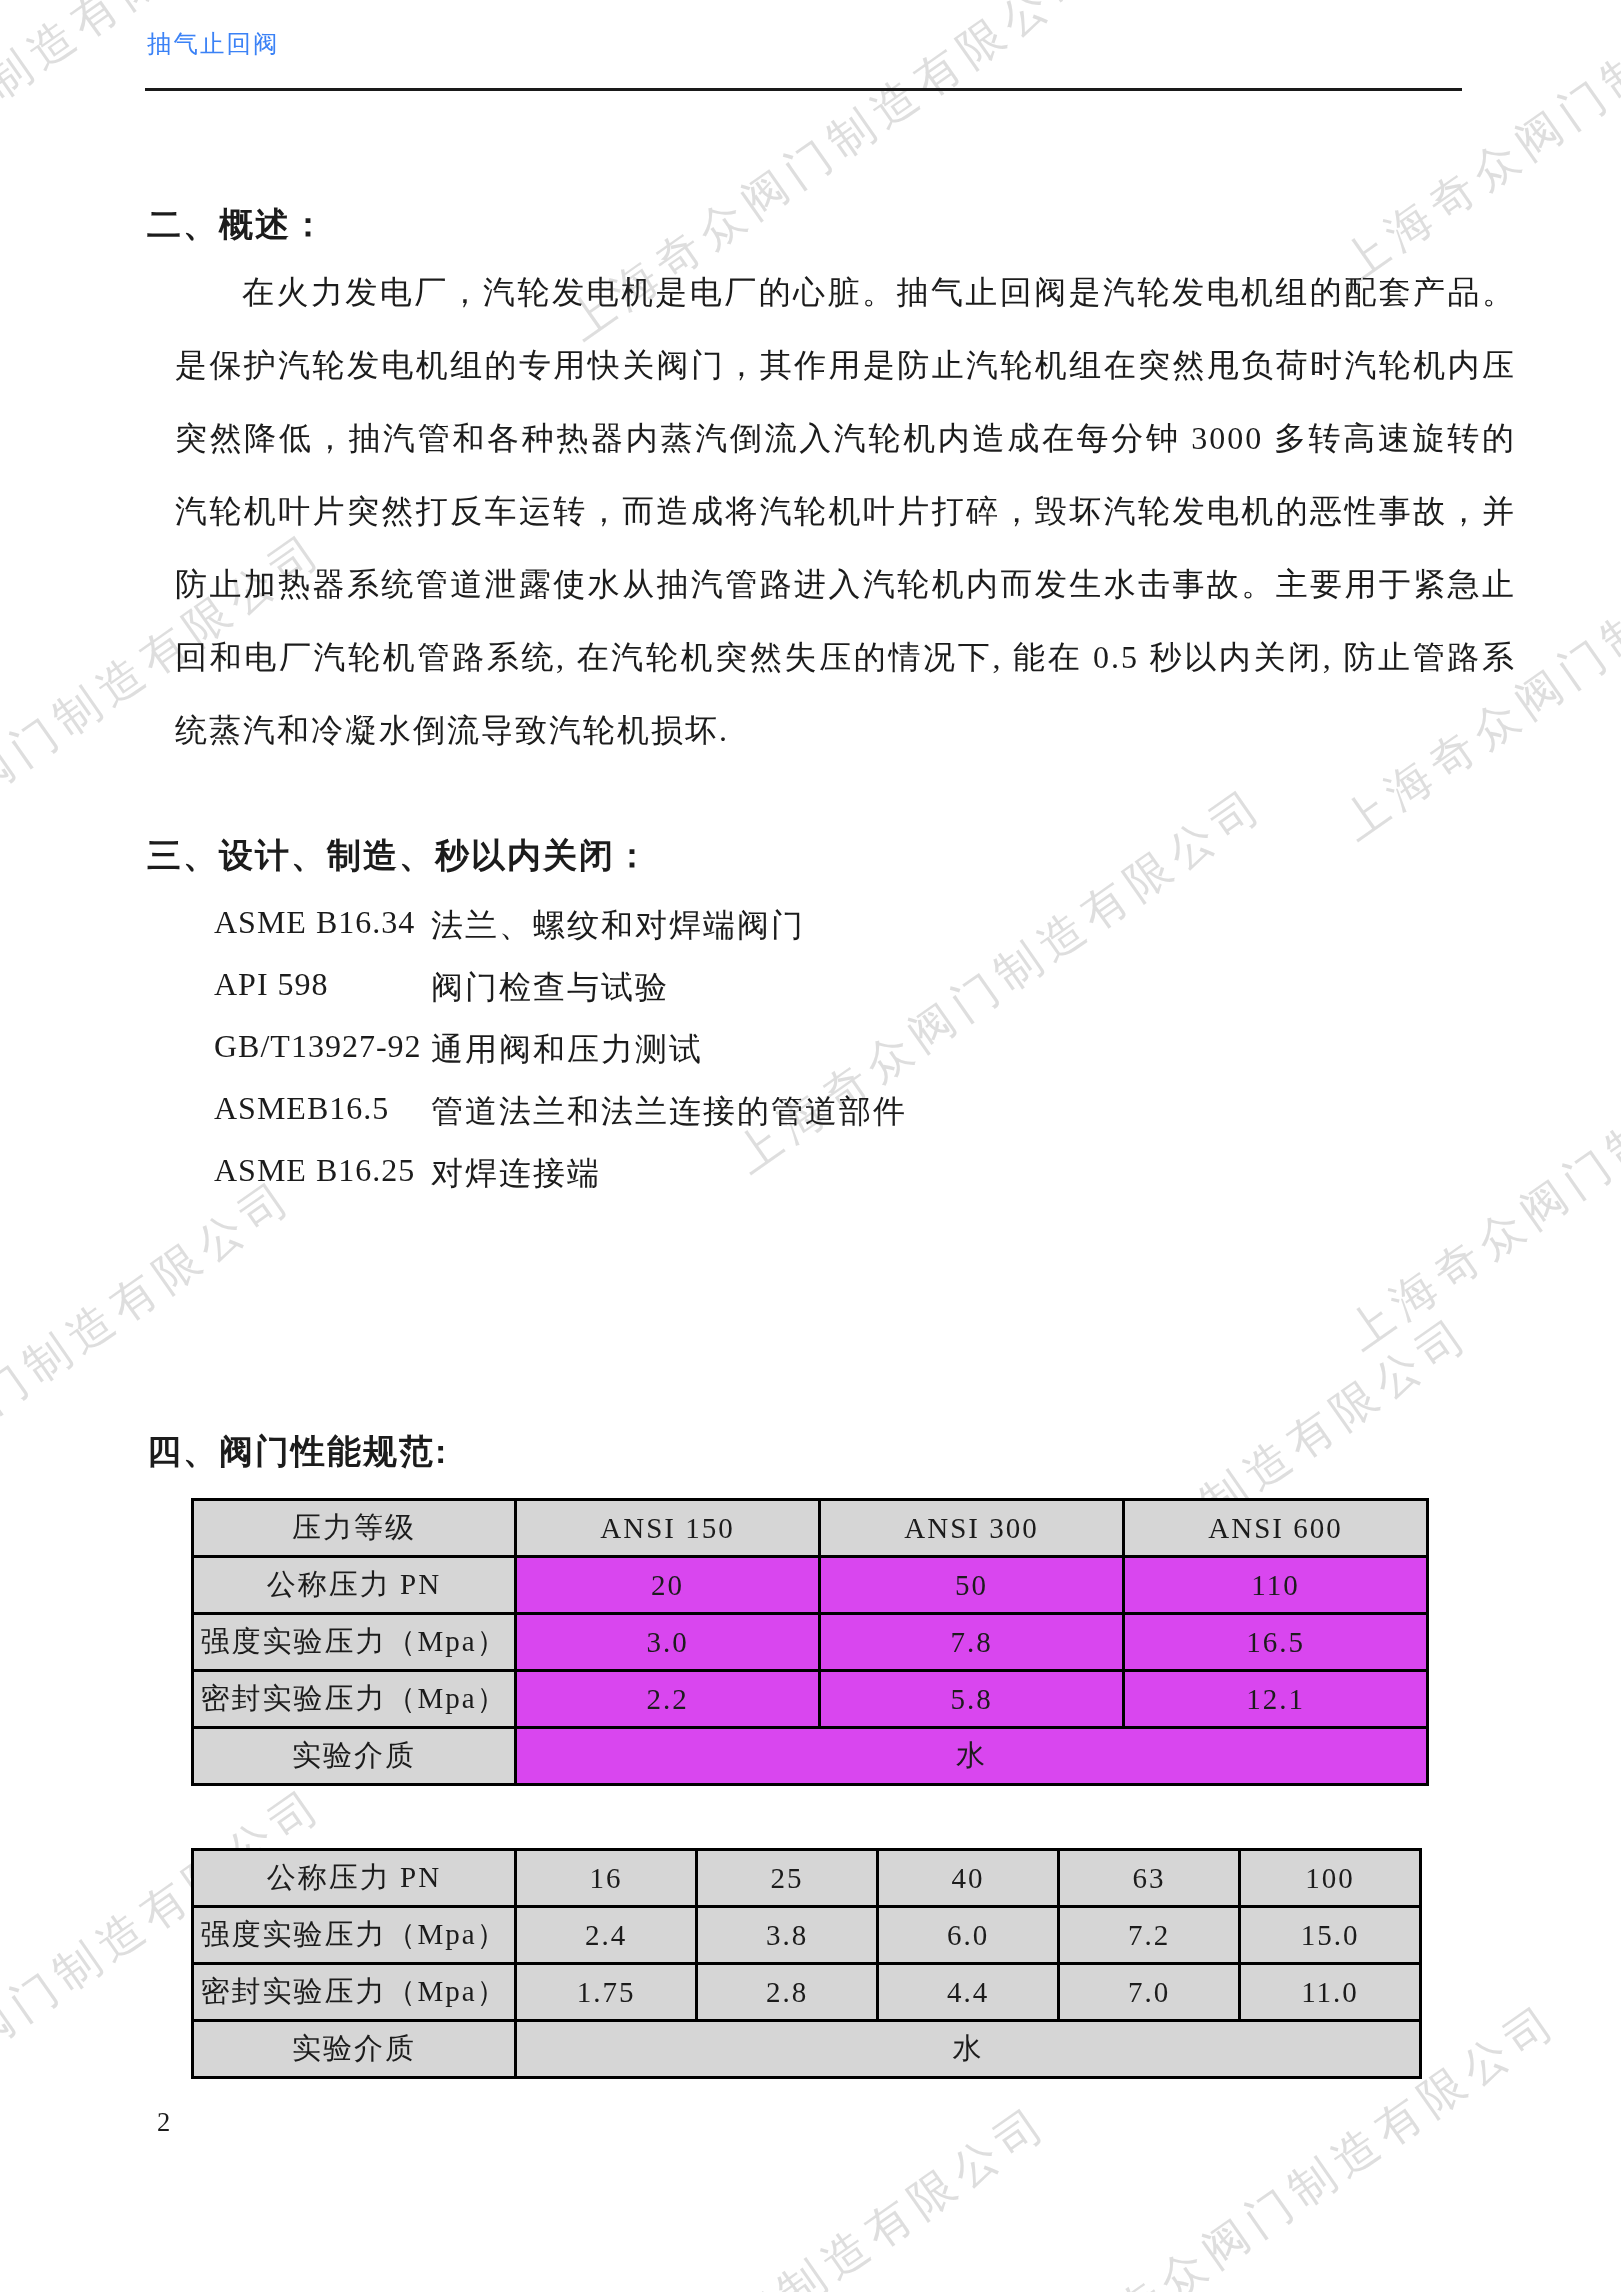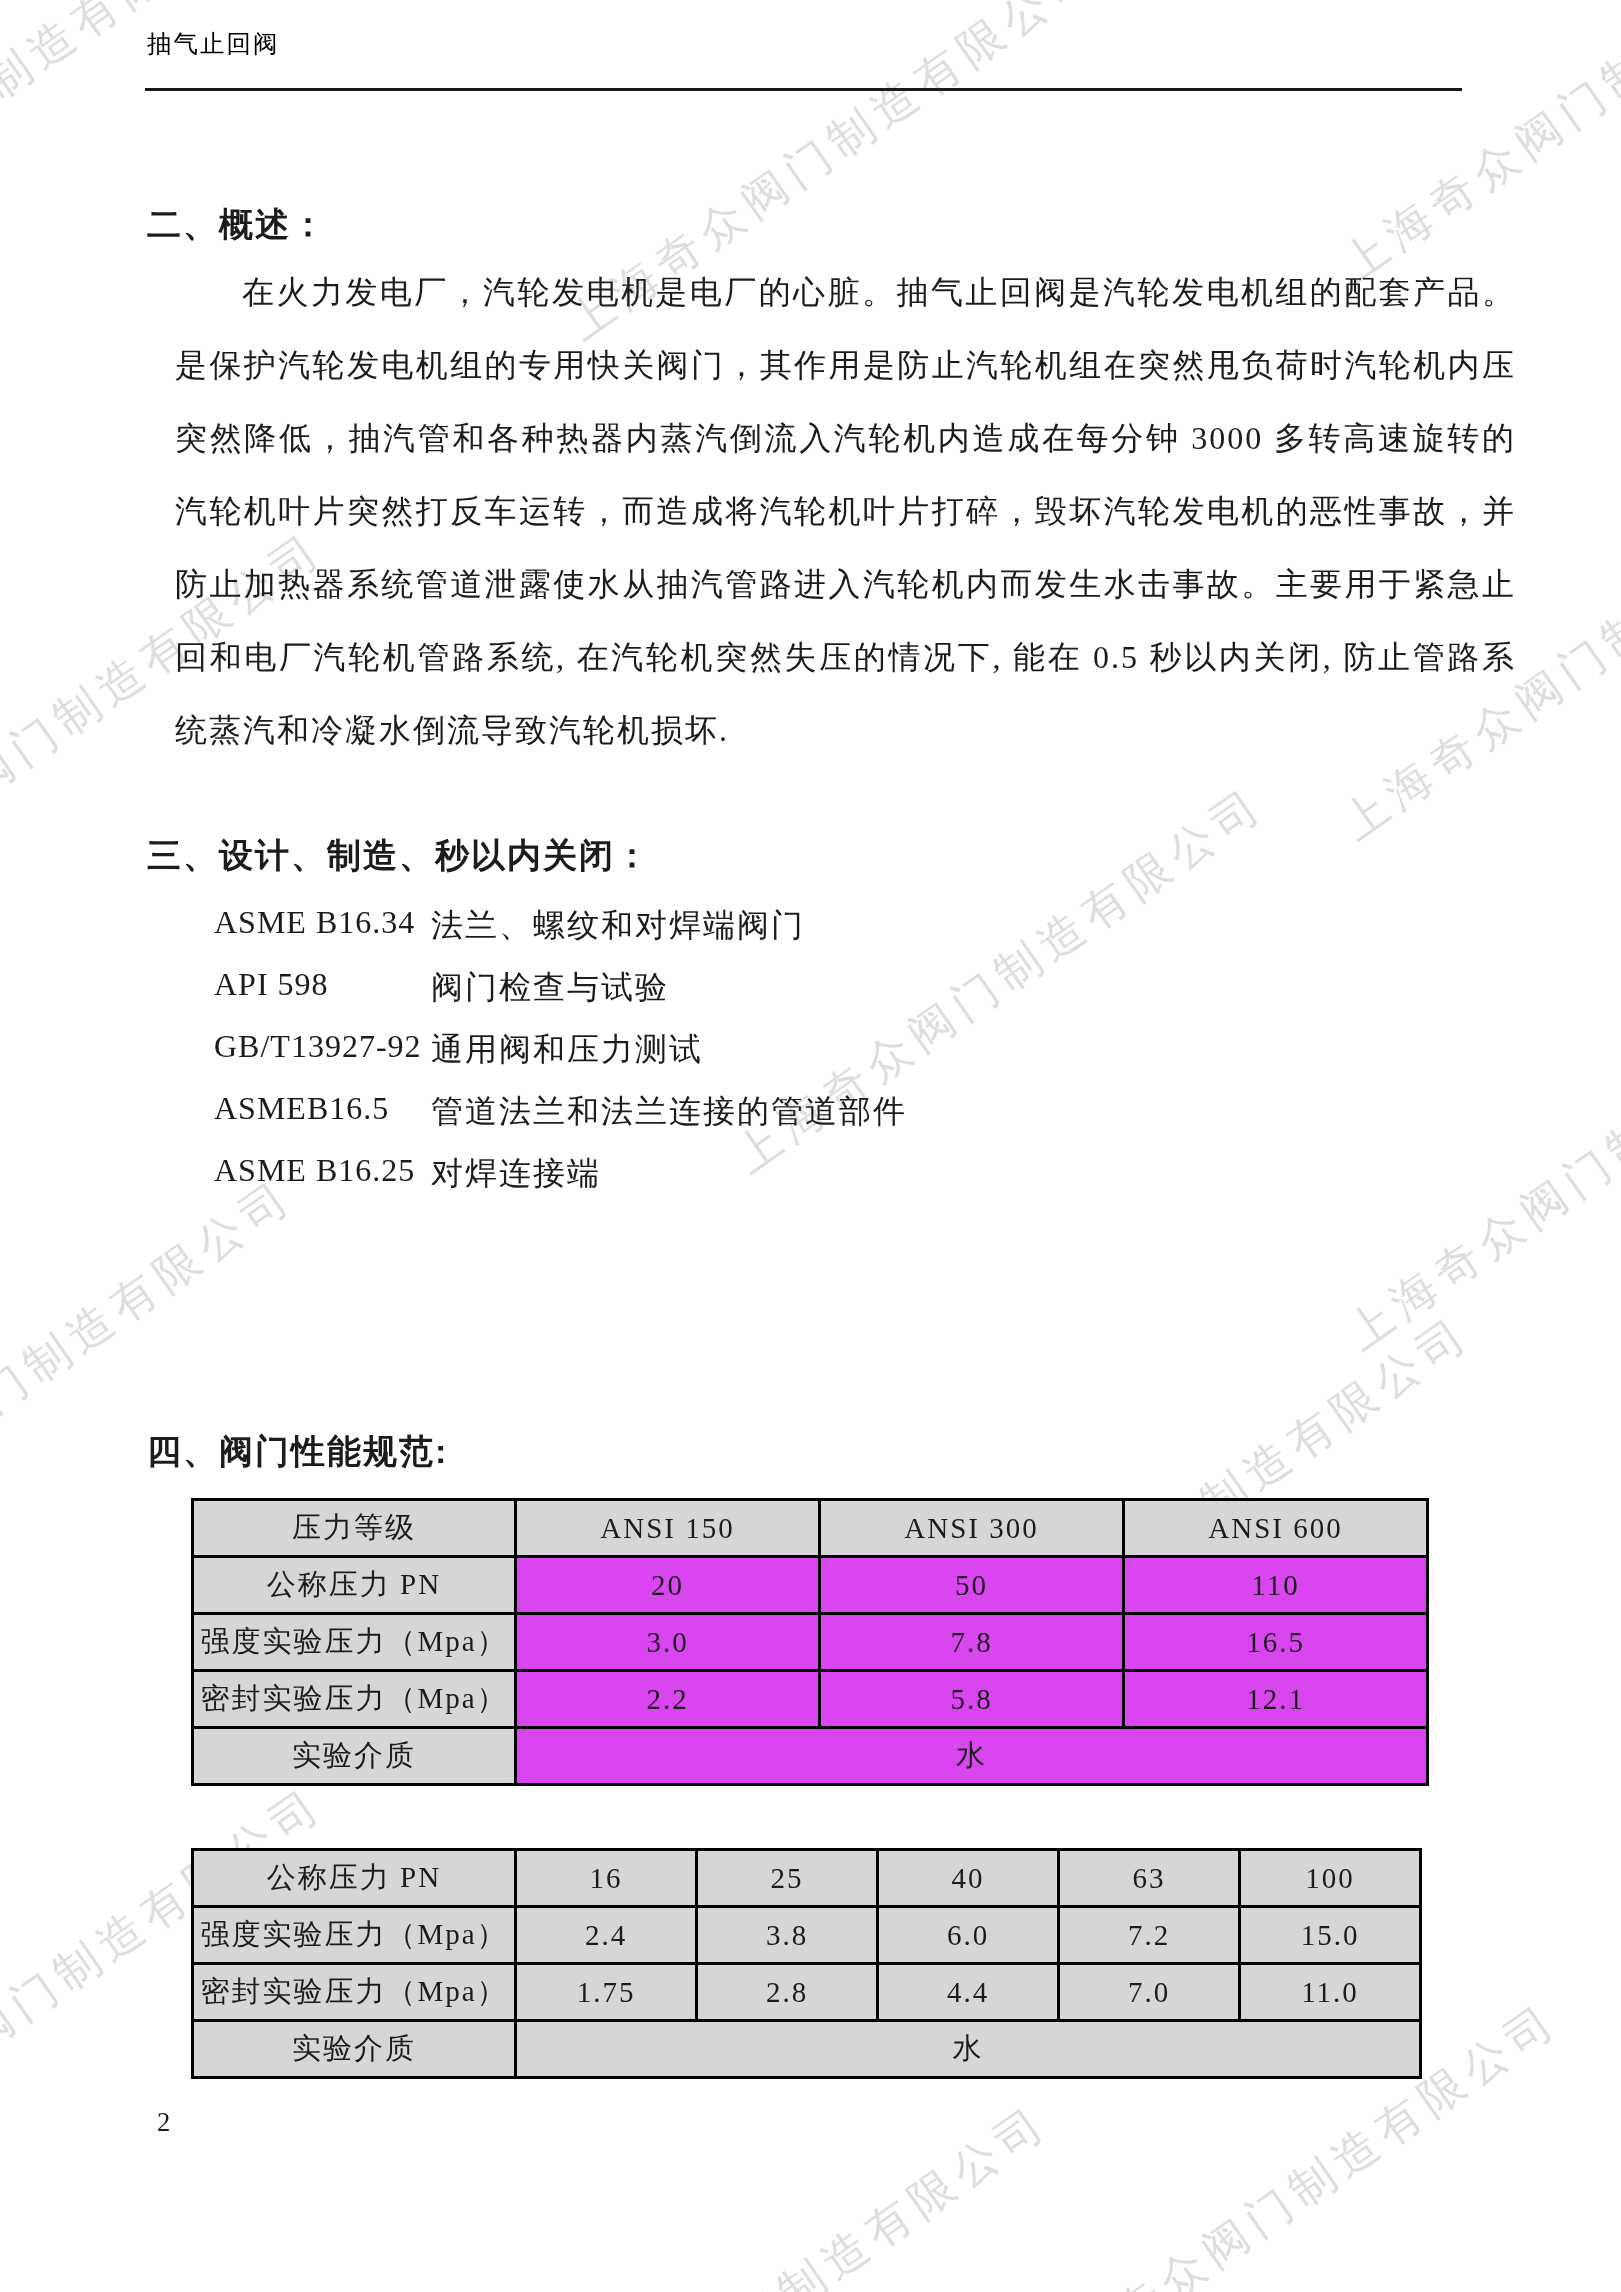--- a/index.html
+++ b/index.html
@@ -30,21 +30,21 @@
   .w3{left:1607px;top:88px;}  .w4{left:59px;top:725px;}
   .w5{left:1000px;top:980px;}.w6{left:1607px;top:647px;}
   .w7{left:29px;top:1372px;}  .w8{left:1206px;top:1509px;}
   .w9{left:59px;top:1980px;}  .w10{left:1294px;top:2196px;}
   .w11{left:1612px;top:1157px;}.w12{left:784px;top:2298px;}
   
   .content{position:relative;z-index:1;}
   .page-header{
     position:absolute;left:147px;top:27.4px;
     font-family:"Liberation Sans", sans-serif;
-    font-size:24.5px;letter-spacing:2px;color:#000000;
+    font-size:24.5px;letter-spacing:2px;color:#3b82f6;
   }
   .header-rule{
     position:absolute;left:145px;top:88px;width:1317px;height:2.9px;
     background:#1a1a1a;
   }
   .page-number{
     position:absolute;left:157px;top:2107px;
     font-size:26.5px;
   }
   

